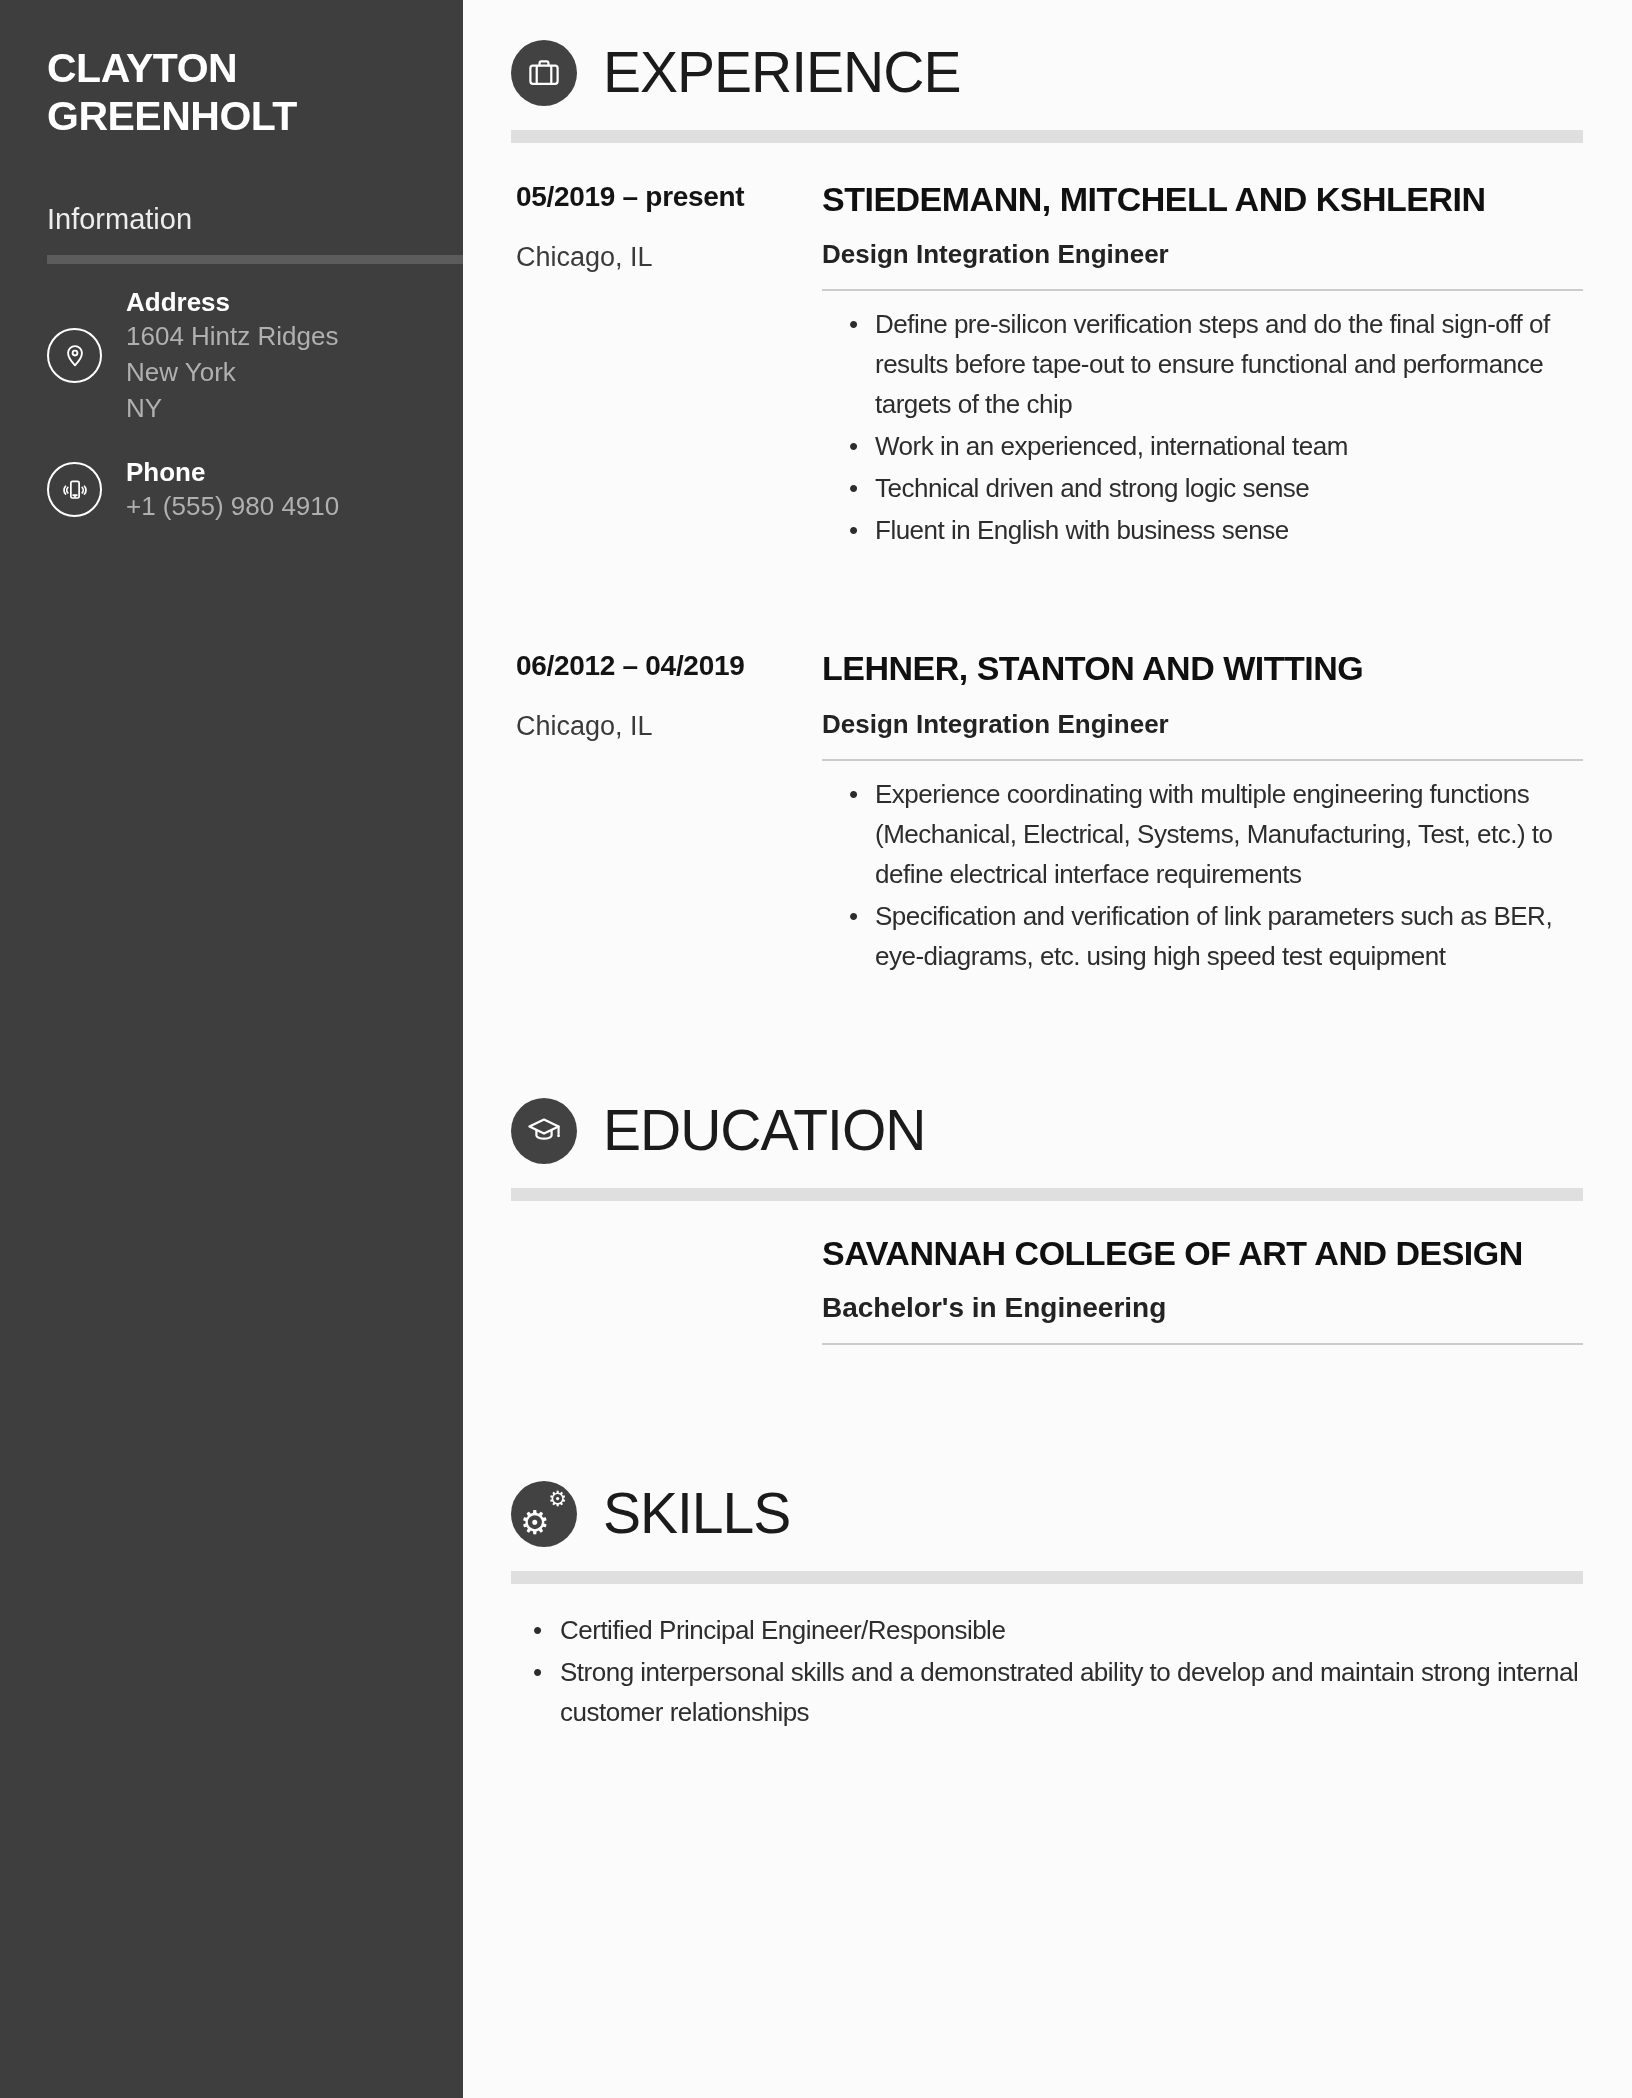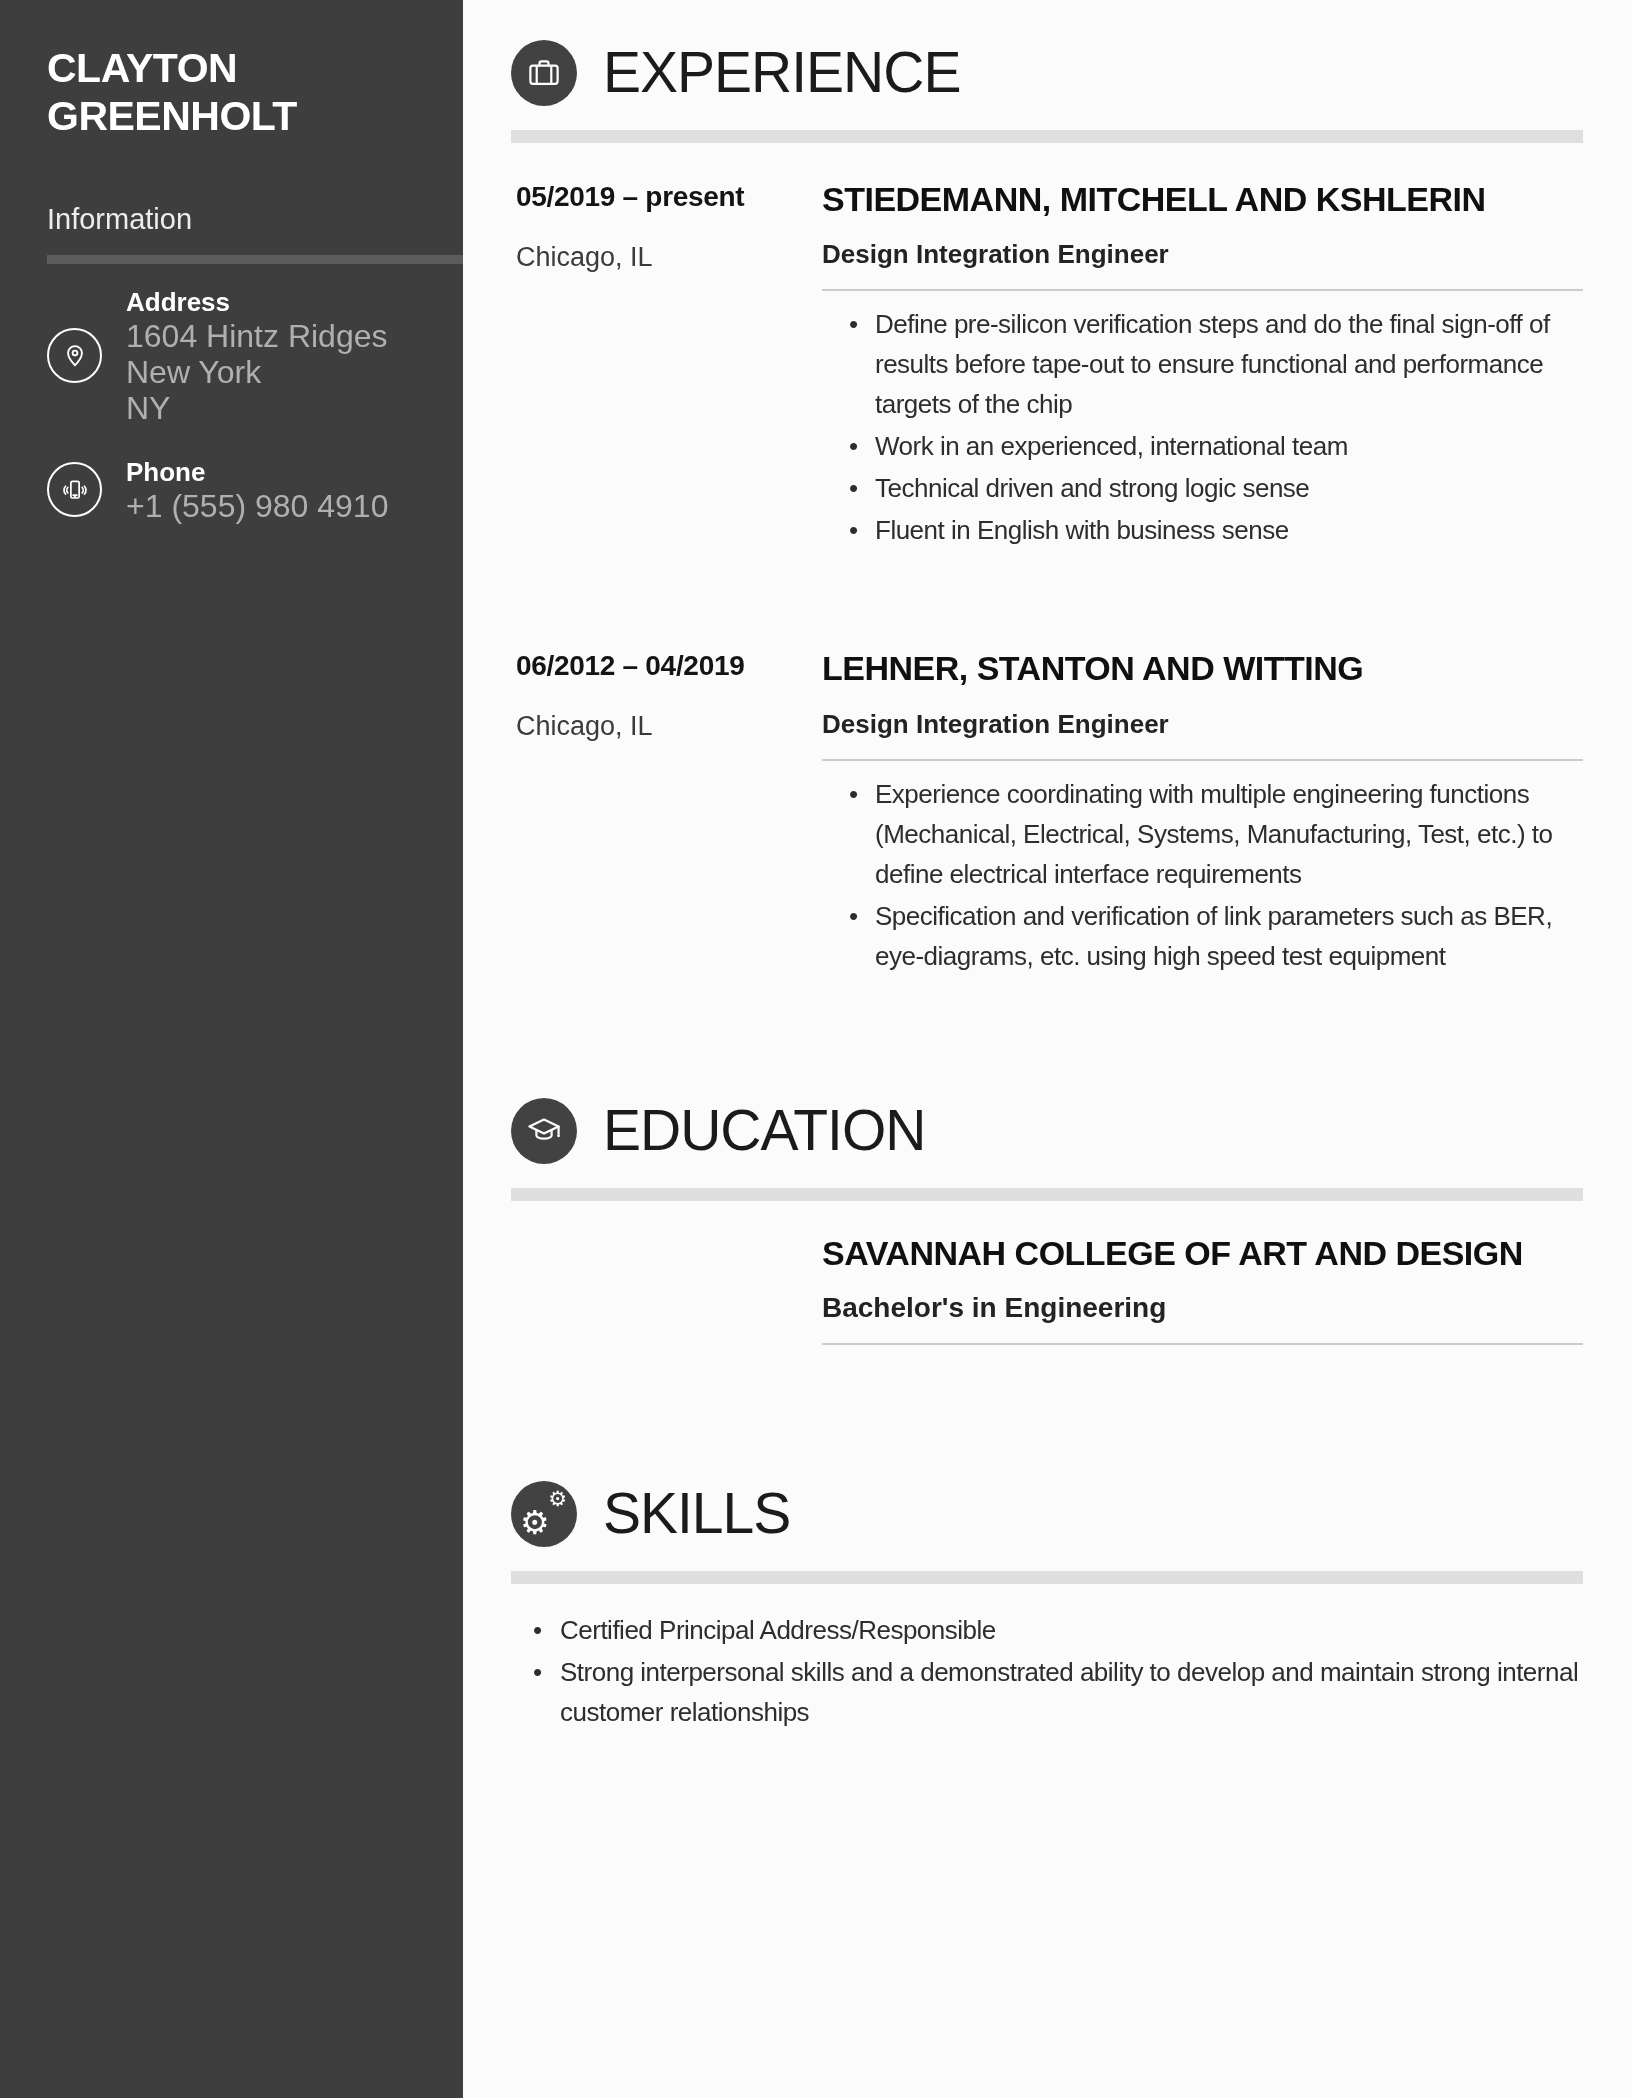--- a/index.html
+++ b/index.html
@@ -33,21 +33,21 @@
   .contact-item { display:flex; align-items:center; margin-top:22px; padding-right:30px; }
   .contact-item.phone { margin-top:30px; }
   .contact-icon {
     flex:0 0 55px; width:55px; height:55px; box-sizing:border-box;
     border:2.5px solid #ffffff; border-radius:50%;
     display:flex; align-items:center; justify-content:center;
   }
   .contact-icon svg { width:32px; height:32px; }
   .contact-text { margin-left:24px; padding-top:2px; }
   .contact-label { font-size:26px; font-weight:700; color:#ffffff; line-height:1.15; }
-  .contact-line { font-size:32px; color:#b0b0b0; line-height:36px; }
+  .contact-line { font-size:26px; color:#b0b0b0; line-height:36px; }
   .contact-line:first-of-type { margin-top:6px; }
 
   
   .main {
     flex:1; box-sizing:border-box;
     padding:40px 49px 0 48px;
   }
   .sec-head { display:flex; align-items:center; gap:26px; }
   .sec-icon-circle {
     flex:0 0 66px; width:66px; height:66px; border-radius:50%;
@@ -227,19 +227,19 @@
       <header class="sec-head">
         <span class="sec-icon-circle">
           <span class="gear-glyph gear-big">⚙</span>
           <span class="gear-glyph gear-small">⚙</span>
         </span>
         <h2 class="sec-title">SKILLS</h2>
       </header>
       <div class="sec-bar"></div>
 
       <ul class="skills">
-        <li>Certified Principal Address/Responsible</li>
+        <li>Certified Principal Engineer/Responsible</li>
         <li>Strong interpersonal skills and a demonstrated ability to develop and maintain strong internal customer relationships</li>
       </ul>
     </section>
 
   </main>
 </div>
 
 </body></html>

